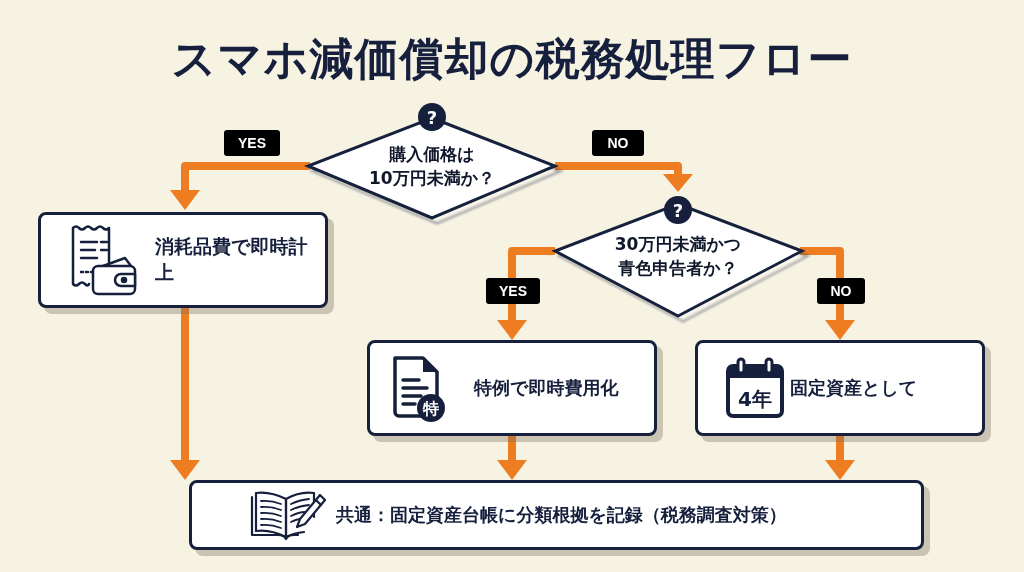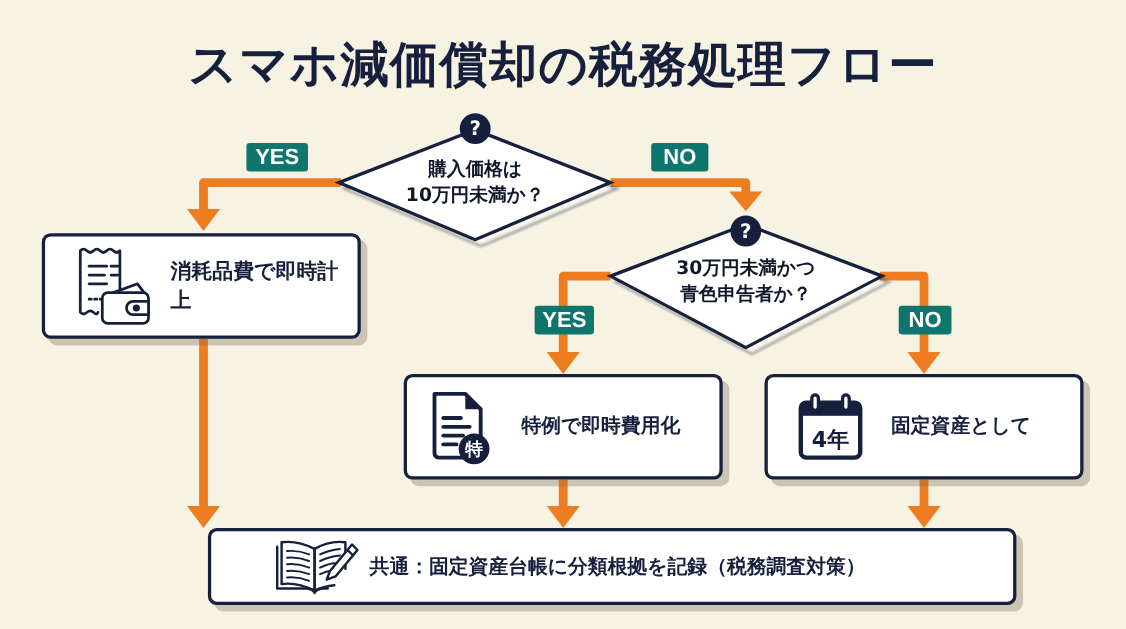--- a/index.html
+++ b/index.html
@@ -23,22 +23,22 @@
     box-sizing: border-box;
     display: flex; align-items: center;
   }
   .box .icon { flex: 0 0 auto; display: flex; align-items: center; justify-content: center; }
   .box .text { font-weight: bold; color: #16203d; }
   .diamond-text {
     position: absolute; text-align: center; font-weight: bold;
     font-size: 17px; line-height: 24px; color: #0f172a;
   }
   .label {
-    position: absolute; background: #0f766e; color: #fff;
-    font-weight: bold; font-size: 20px; border-radius: 3px;
+    position: absolute; background: #000000; color: #fff;
+    font-weight: bold; font-size: 14px; border-radius: 3px;
     display: flex; align-items: center; justify-content: center;
     font-family: "Liberation Sans", sans-serif;
   }
   .qmark {
     position: absolute; width: 28px; height: 28px; border-radius: 50%;
     background: #16203d; color: #fff; font-weight: bold; font-size: 18px;
     display: flex; align-items: center; justify-content: center;
   }
 </style>
 </head>
@@ -148,21 +148,21 @@
 <div class="box" style="left:695px; top:340px; width:290px; height:96px;">
   <div class="icon" style="width:70px; height:80px; margin-left:22px;">
     <svg width="62" height="64" viewBox="0 0 62 64">
       <rect x="4" y="10" width="54" height="50" rx="5" fill="#fff" stroke="#16203d" stroke-width="4"></rect>
       <rect x="4" y="10" width="54" height="12" fill="#16203d"></rect>
       <rect x="14" y="3" width="6" height="14" rx="3" fill="#fff" stroke="#16203d" stroke-width="3"></rect>
       <rect x="42" y="3" width="6" height="14" rx="3" fill="#fff" stroke="#16203d" stroke-width="3"></rect>
       <text x="31" y="50" text-anchor="middle" font-size="20" font-weight="bold" fill="#16203d" font-family="DejaVu Sans, sans-serif">4年</text>
     </svg>
   </div>
-  <div class="text" style="font-size:18px; line-height:26px; margin-left:20px; text-align:center;">
+  <div class="text" style="font-size:18px; line-height:26px; text-align:center;">
     <div>固定資産として</div>
   </div>
 </div>
 
 <div class="box" style="left:145px; top:480px; width:735px; height:70px;margin-left:44px;">
   <div class="icon" style="width:80px; height:60px; margin-left:56px;">
     <svg width="80" height="56" viewBox="0 0 80 56" fill="none" stroke="#16203d" stroke-width="2.2" stroke-linecap="round" stroke-linejoin="round">
       <path d="M4 10 V48 H30 q6 0 8 4 q2 -4 8 -4 H50"></path>
       <path d="M8 6 q14 -2 30 6 V50 q-16 -8 -30 -6 Z" fill="#fff"></path>
       <path d="M38 12 q14 -8 28 -6 V30"></path>

